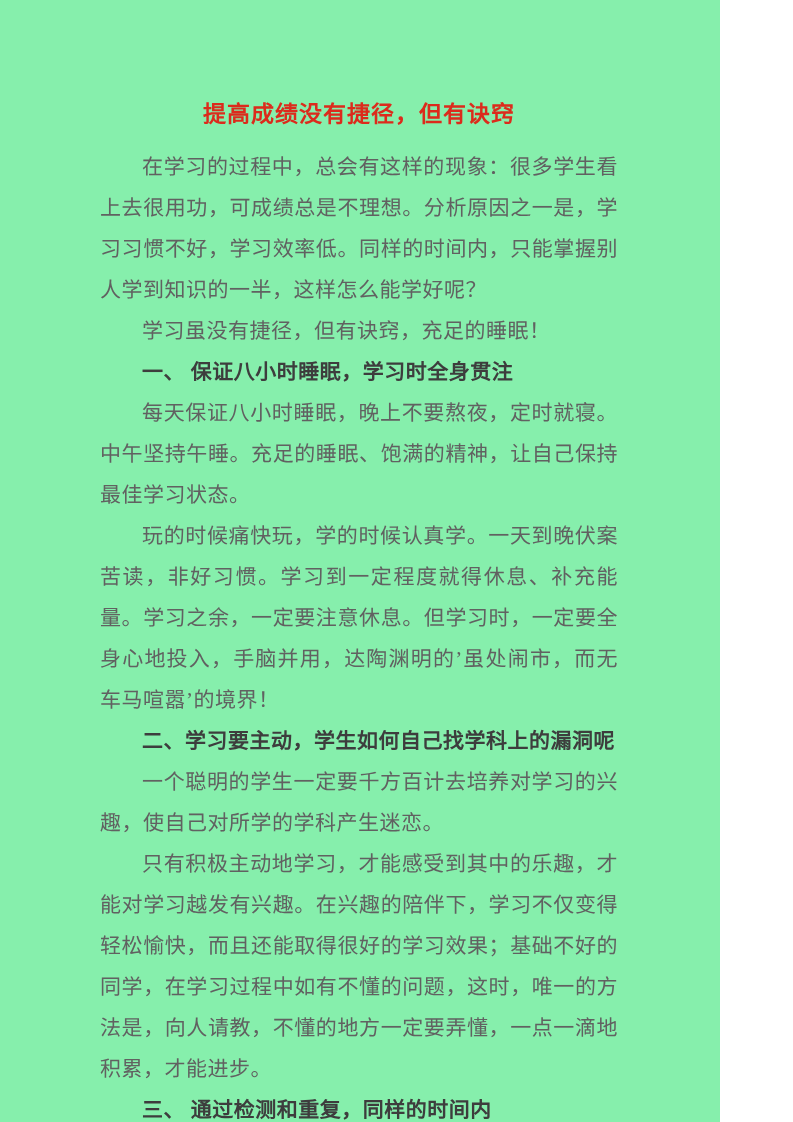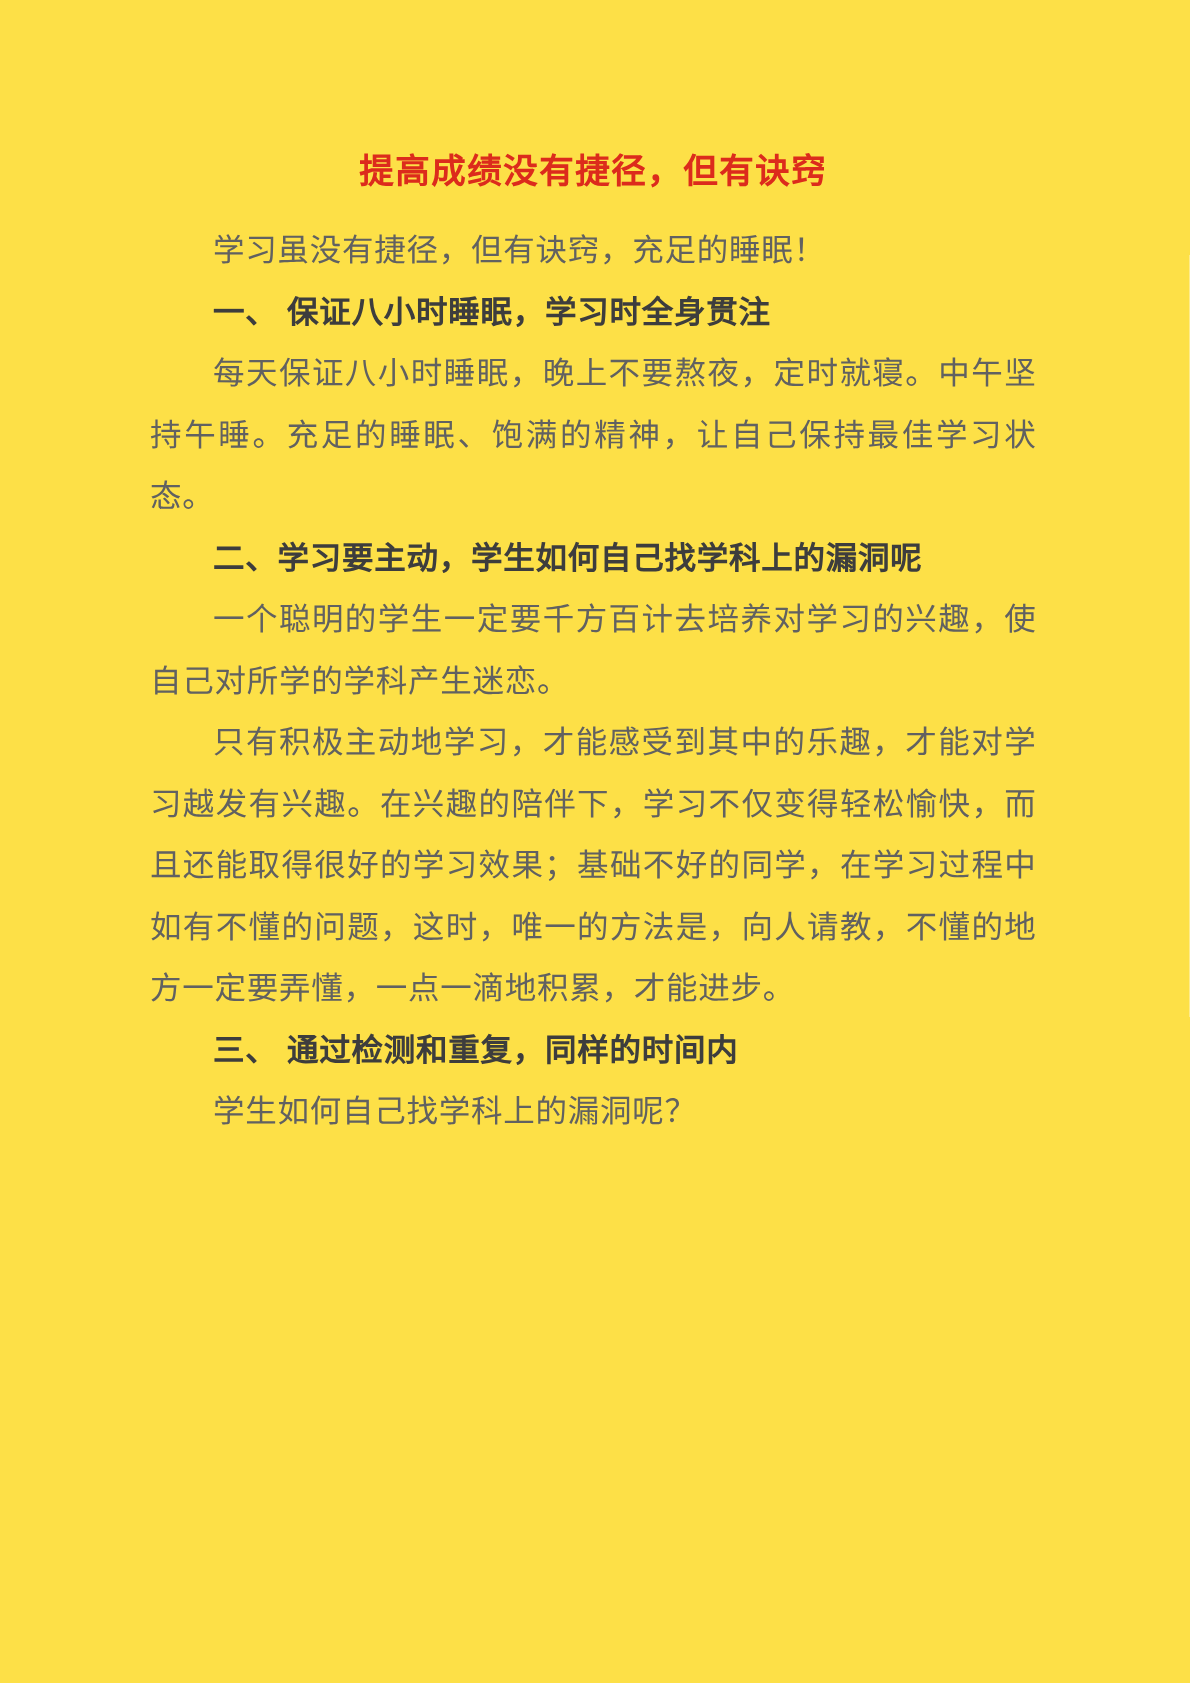--- a/index.html
+++ b/index.html
@@ -8,24 +8,24 @@
     background: #ffffff;
   }
   body {
     width: 793px;
     height: 1122px;
     overflow: hidden;
     font-family: "Liberation Serif", "DejaVu Serif", serif;
   }
   .page {
     box-sizing: border-box;
-    width: 793px;
+    width: 720px;
     height: 1122px;
     padding: 98px 102px 40px 100px;
-    background: #fde047;
+    background: #86efac;
   }
   .doc-title {
     margin: 0 0 17px 0;
     font-family: "Liberation Sans", "DejaVu Sans", sans-serif;
     font-size: 23px;
     line-height: 32px;
     font-weight: bold;
     text-align: center;
     color: #dc2b1c;
     letter-spacing: 1px;
@@ -34,42 +34,44 @@
     margin: 0;
     font-size: 21px;
     line-height: 41px;
     color: #616161;
     text-align: justify;
     text-indent: 2em;
     letter-spacing: 0.5px;
   }
   .heading {
     margin: 0;
-    font-family: Liberation Sans, sans-serif;
+    font-family: Liberation Serif, serif;
     font-size: 21px;
     line-height: 41px;
     font-weight: bold;
     color: #3d3d3d;
     text-indent: 2em;
     letter-spacing: 0.5px;
   }
 </style>
 </head>
 <body>
 
 <div class="page">
   <h1 class="doc-title">提高成绩没有捷径，但有诀窍</h1>
 
+  <p class="para">在学习的过程中，总会有这样的现象：很多学生看上去很用功，可成绩总是不理想。分析原因之一是，学习习惯不好，学习效率低。同样的时间内，只能掌握别人学到知识的一半，这样怎么能学好呢？</p>
 
   <p class="para">学习虽没有捷径，但有诀窍，充足的睡眠！</p>
 
   <h2 class="heading">一、 保证八小时睡眠，学习时全身贯注</h2>
 
   <p class="para">每天保证八小时睡眠，晚上不要熬夜，定时就寝。中午坚持午睡。充足的睡眠、饱满的精神，让自己保持最佳学习状态。</p>
 
+  <p class="para">玩的时候痛快玩，学的时候认真学。一天到晚伏案苦读，非好习惯。学习到一定程度就得休息、补充能量。学习之余，一定要注意休息。但学习时，一定要全身心地投入，手脑并用，达陶渊明的’虽处闹市，而无车马喧嚣’的境界！</p>
 
   <h2 class="heading">二、学习要主动，学生如何自己找学科上的漏洞呢</h2>
 
   <p class="para">一个聪明的学生一定要千方百计去培养对学习的兴趣，使自己对所学的学科产生迷恋。</p>
 
   <p class="para">只有积极主动地学习，才能感受到其中的乐趣，才能对学习越发有兴趣。在兴趣的陪伴下，学习不仅变得轻松愉快，而且还能取得很好的学习效果；基础不好的同学，在学习过程中如有不懂的问题，这时，唯一的方法是，向人请教，不懂的地方一定要弄懂，一点一滴地积累，才能进步。</p>
 
   <h2 class="heading">三、 通过检测和重复，同样的时间内</h2>
 
   <p class="para">学生如何自己找学科上的漏洞呢？</p>

